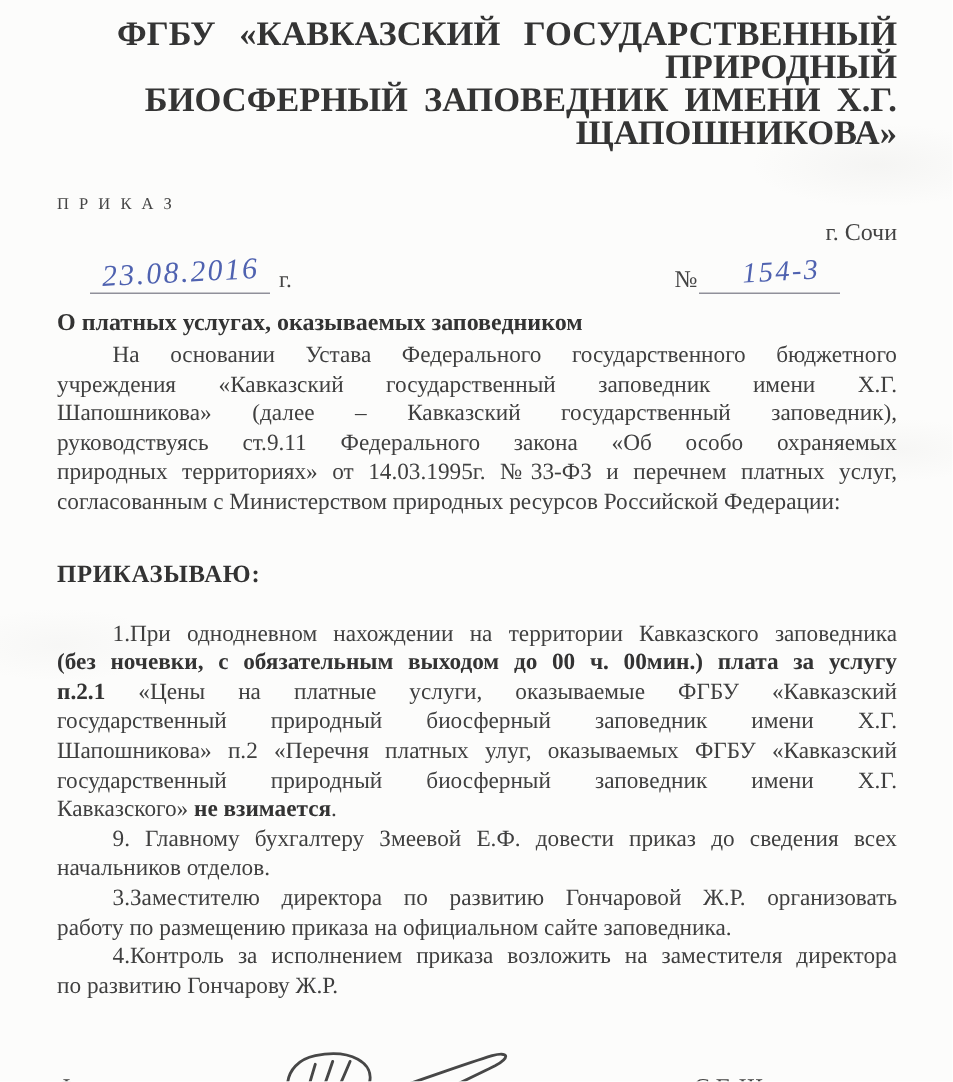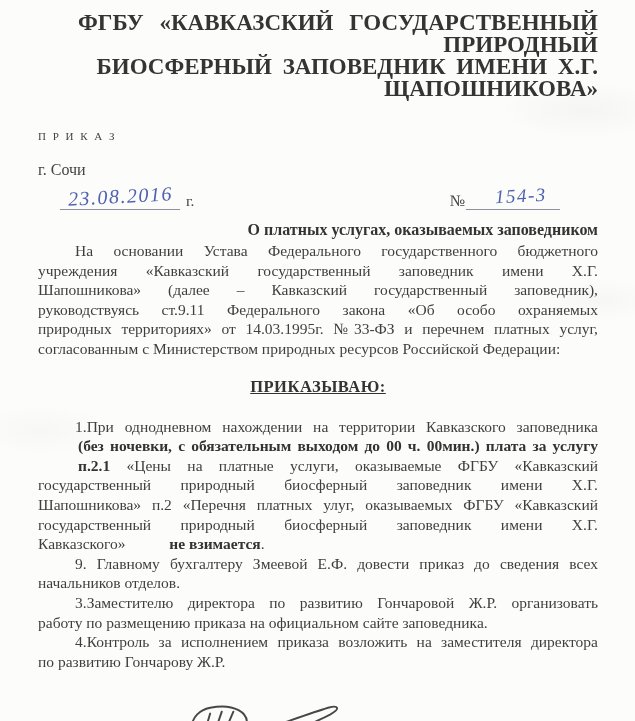--- a/index.html
+++ b/index.html
@@ -11,32 +11,32 @@
     padding: 12px 37px 0 38px;
     background: #fcfcfb;
     background-image:
       radial-gradient(ellipse 120px 40px at 585px 110px, rgba(180,180,175,0.10), rgba(0,0,0,0) 70%),
       radial-gradient(ellipse 90px 30px at 600px 300px, rgba(180,180,175,0.08), rgba(0,0,0,0) 70%),
       radial-gradient(ellipse 100px 35px at 40px 430px, rgba(180,180,175,0.07), rgba(0,0,0,0) 70%);
     font-family: "Liberation Serif", "DejaVu Serif", serif;
     color: #3f3f3f;
     overflow: hidden;
   }
-  .b { font-weight: bold; color: #333333; margin-left: 40px; }
+  .b { font-weight: bold; color: #333333; }
 
   .org { text-align: right; font-weight: bold; color: #343434; font-size: 23px; line-height: 22px; }
   .org-l1 { word-spacing: 10px; }
   .org-l2 { word-spacing: 5px; }
 
   .doctype {
     margin-top: 26px; text-align: left;
     font-size: 11px; line-height: 20px; color: #454545;
     letter-spacing: 1px; word-spacing: 2px;
   }
-  .city { margin-top: 14px; text-align: left; font-size: 16px; line-height: 20px; color: #434343; }
+  .city { text-align: right; font-size: 16px; line-height: 20px; color: #434343; }
 
   .meta-row {
     margin-top: -2px; height: 32px;
     display: flex; justify-content: space-between; align-items: flex-end;
   }
   .date-field { margin-left: 22px; display: flex; align-items: flex-end; }
   .uline {
     display: inline-block; border-bottom: 1.5px solid #90909a;
     min-width: 112px; text-align: center; padding: 0 4px 1px 4px;
   }
@@ -46,34 +46,33 @@
     letter-spacing: 1.5px; transform: rotate(-3deg) translateY(-1px);
     white-space: nowrap;
   }
   .date-suffix { font-size: 15.5px; margin-left: 6px; color: #454545; }
   .num-field { margin-right: 38px; display: flex; align-items: flex-end; }
   .num-label { font-size: 16px; color: #454545; margin-right: 1px; }
   .num-uline { min-width: 86px; }
   .num-uline .hand { margin-right: -16px; font-size: 19px; }
 
   .subject {
-    margin-top: 10px; text-align: right;
+    margin-top: 10px; text-align: left;
     font-weight: bold; color: #333333; font-size: 16px; line-height: 20px;
   }
 
   .para { margin-top: 1px; font-size: 15.5px; }
   .tline { line-height: 19.6px; text-align: justify; text-align-last: justify; }
   .tline.last { text-align-last: left; }
   .tline.indent { text-indent: 37px; }
 
   .order-heading {
-    margin-top: 18px; text-align: center;
+    margin-top: 28px; text-align: left;
     font-weight: bold; color: #333333; font-size: 16.5px; line-height: 20px;
     letter-spacing: 0.5px;
-    text-decoration: underline;
   }
   .items { margin-top: 20px; }
 
   .sig-row {
     margin-top: 30px;
     display: flex; justify-content: space-between; align-items: center;
   }
   .sig-role { font-size: 16px; color: #434343; }
   .sig-name { font-size: 16px; color: #434343; margin-right: 45px; }
   .sig-draw { margin-right: 60px; margin-left: 30px; height: 58px; }

